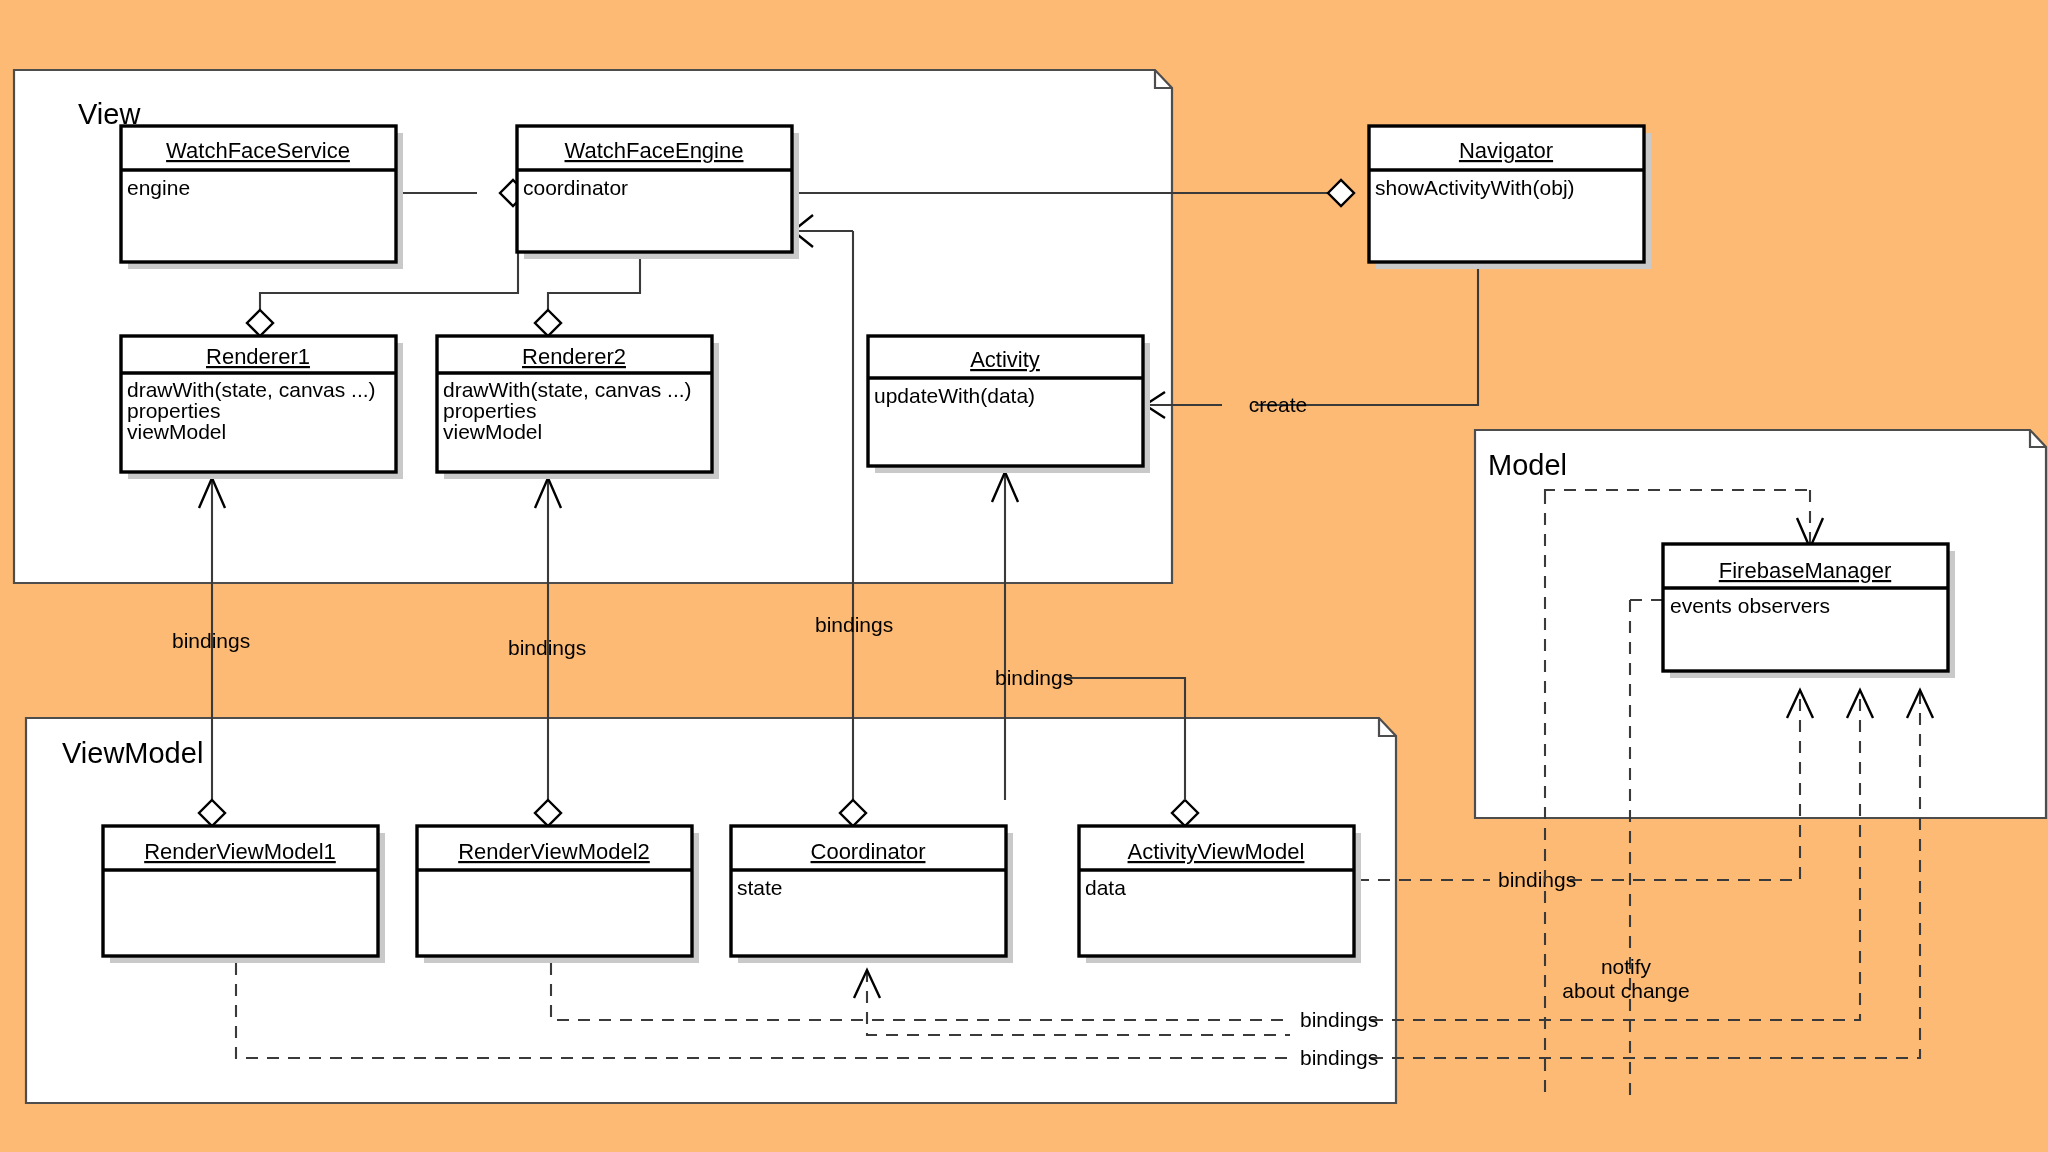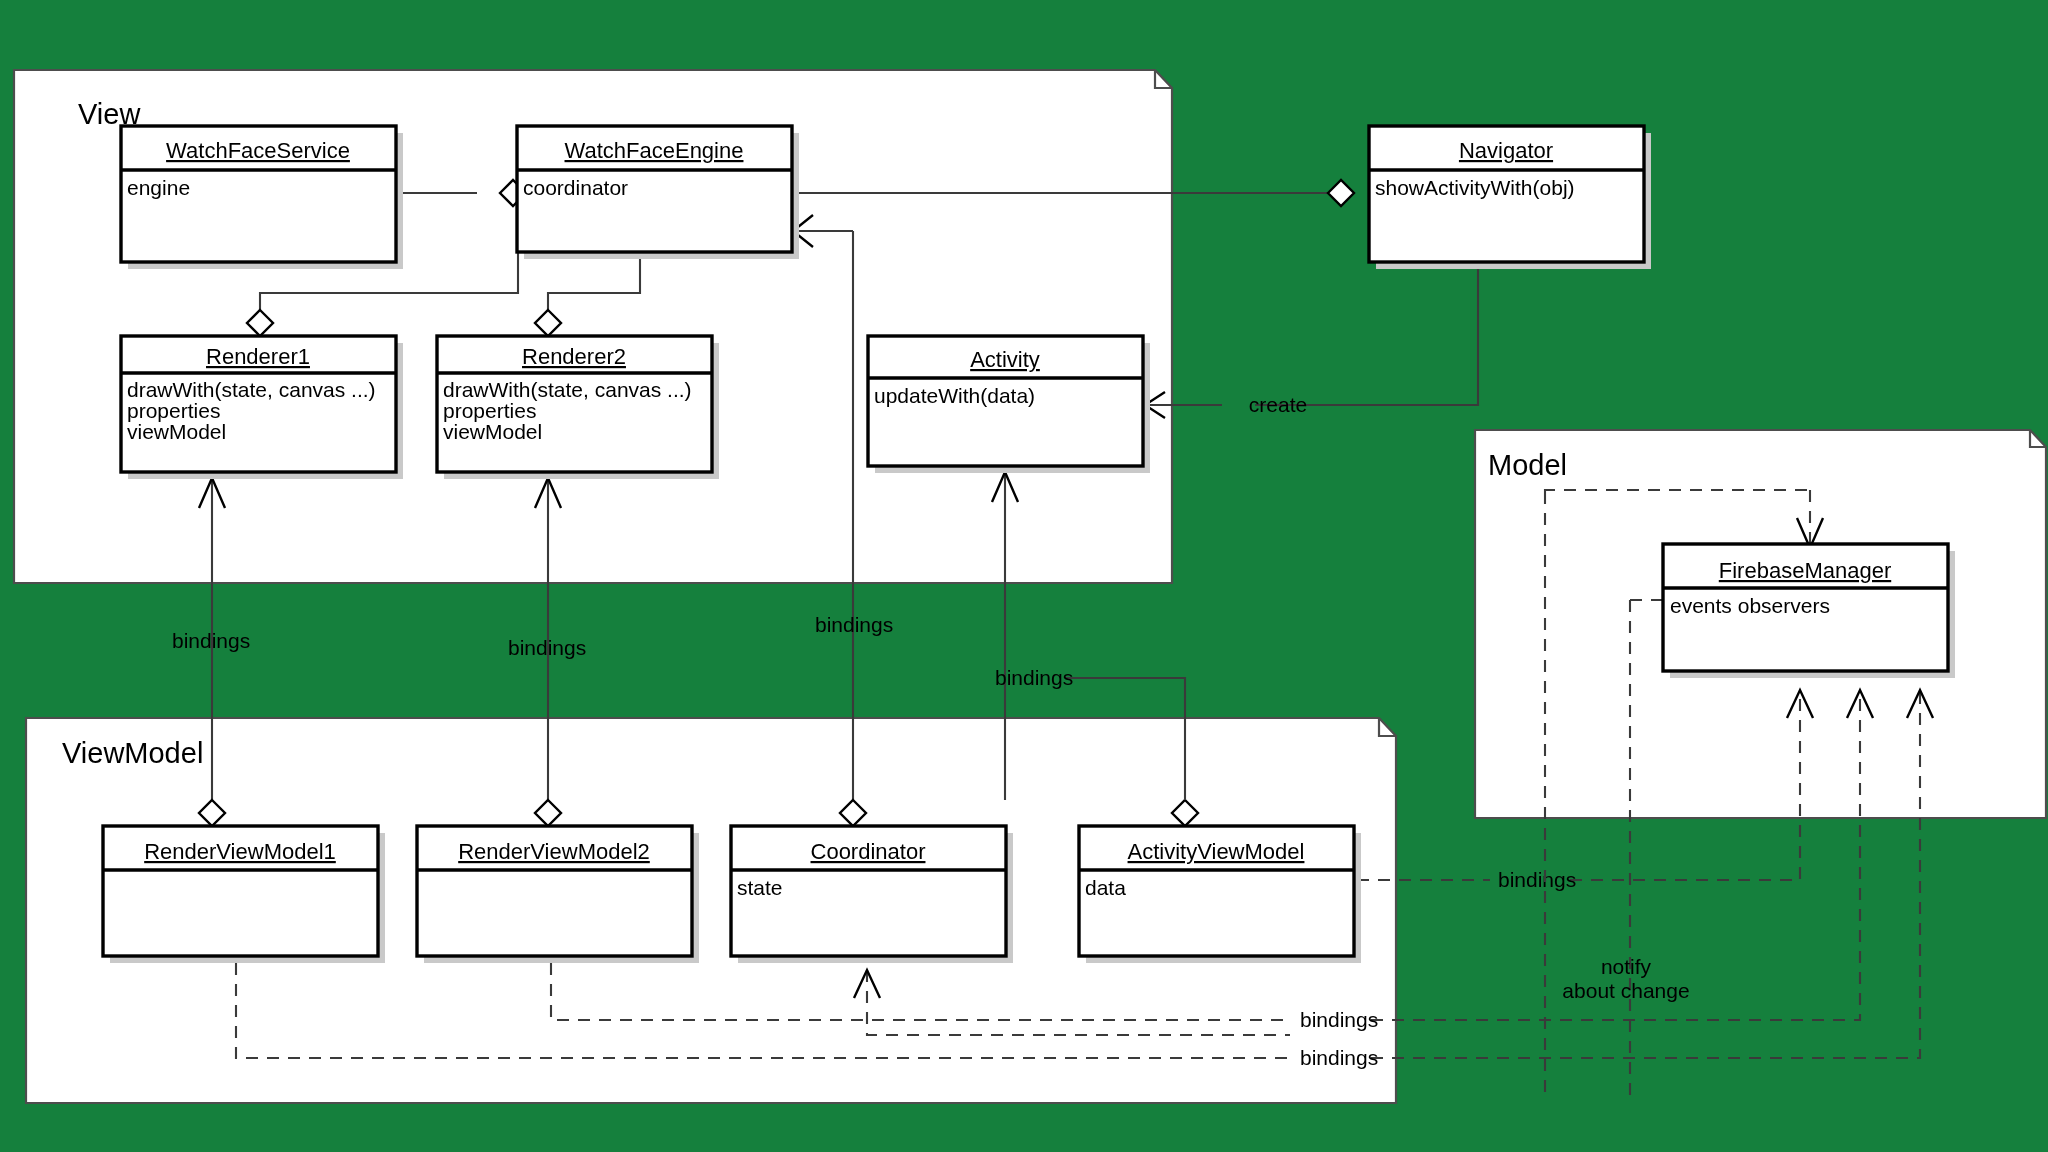--- a/index.html
+++ b/index.html
@@ -4,21 +4,21 @@
 <style>
   html, body {
     margin: 0;
     padding: 0;
     background: #ffffff;
   }
   #stage {
     position: relative;
     width: 2048px;
     height: 1152px;
-    background: #15803d;
+    background: #fdba74;
     font-family: "Liberation Sans", sans-serif;
     overflow: hidden;
   }
   svg#diagram {
     position: absolute;
     left: 0; top: 0;
     width: 2048px;
     height: 1152px;
   }
   .pkg-rect {

